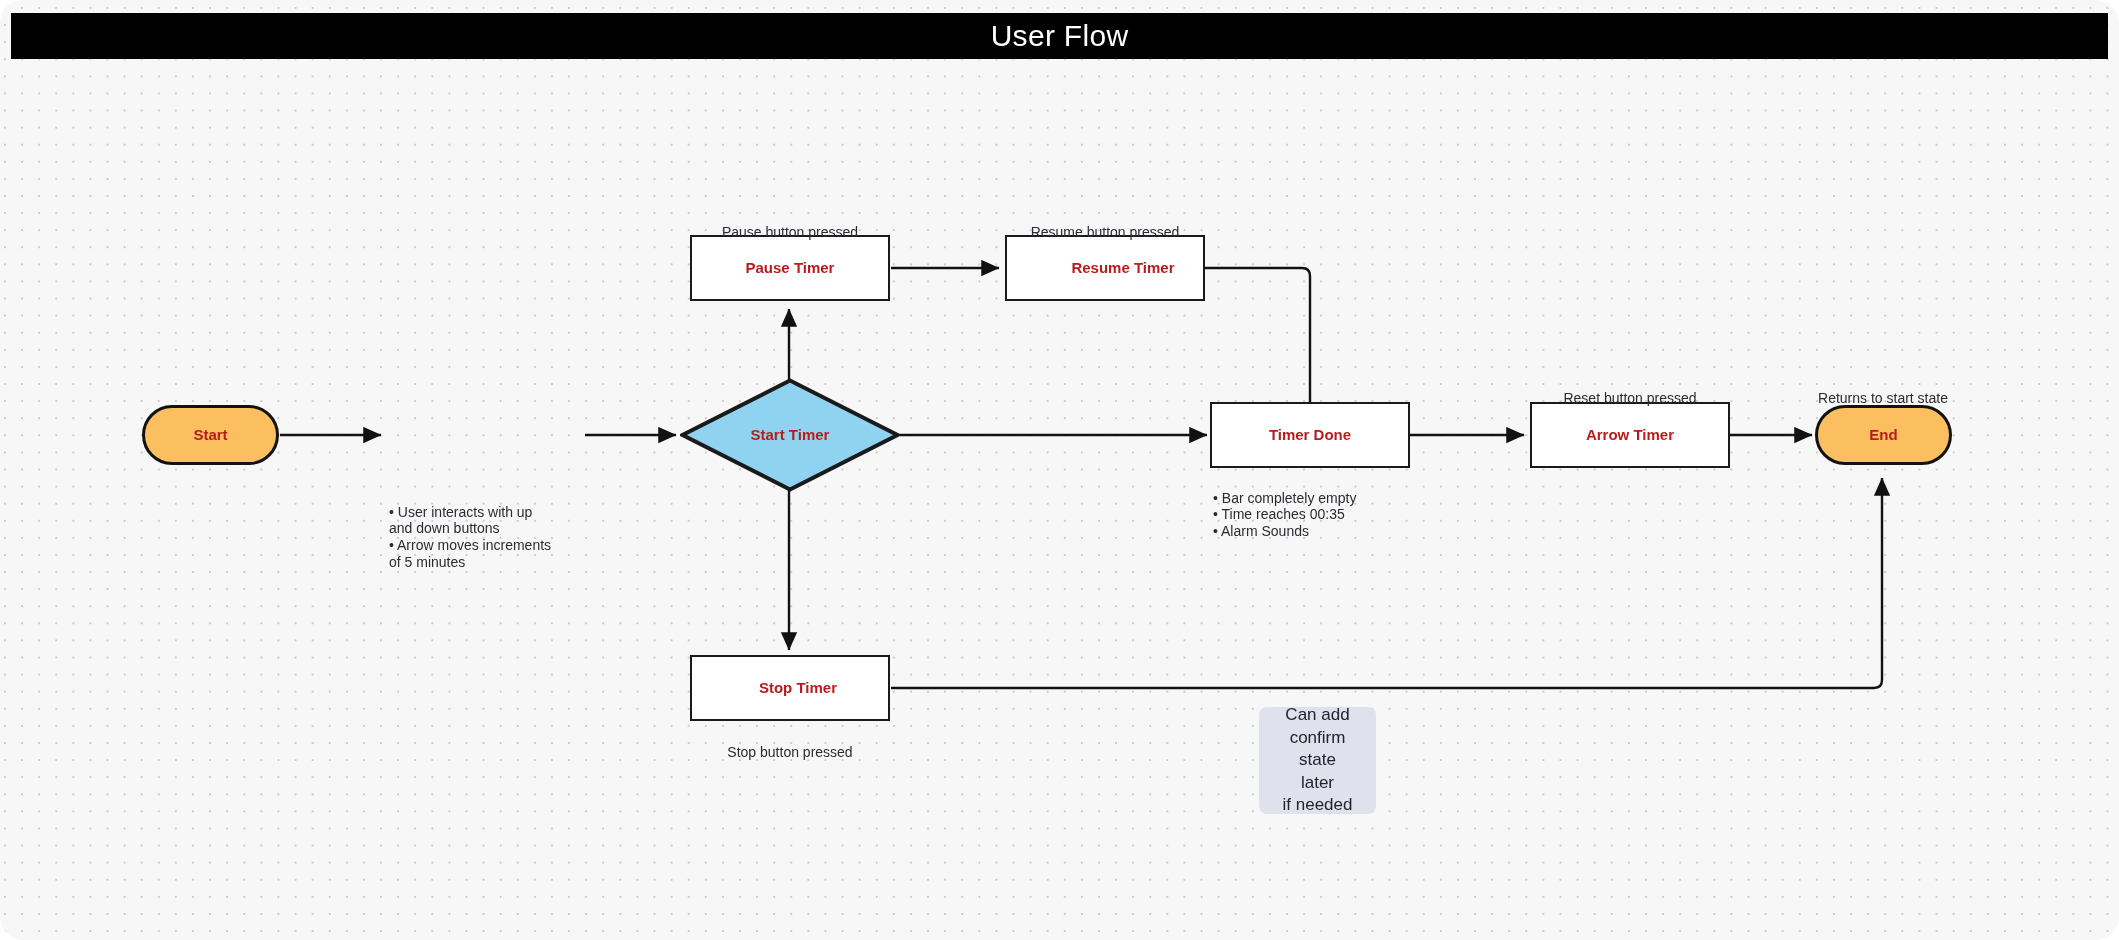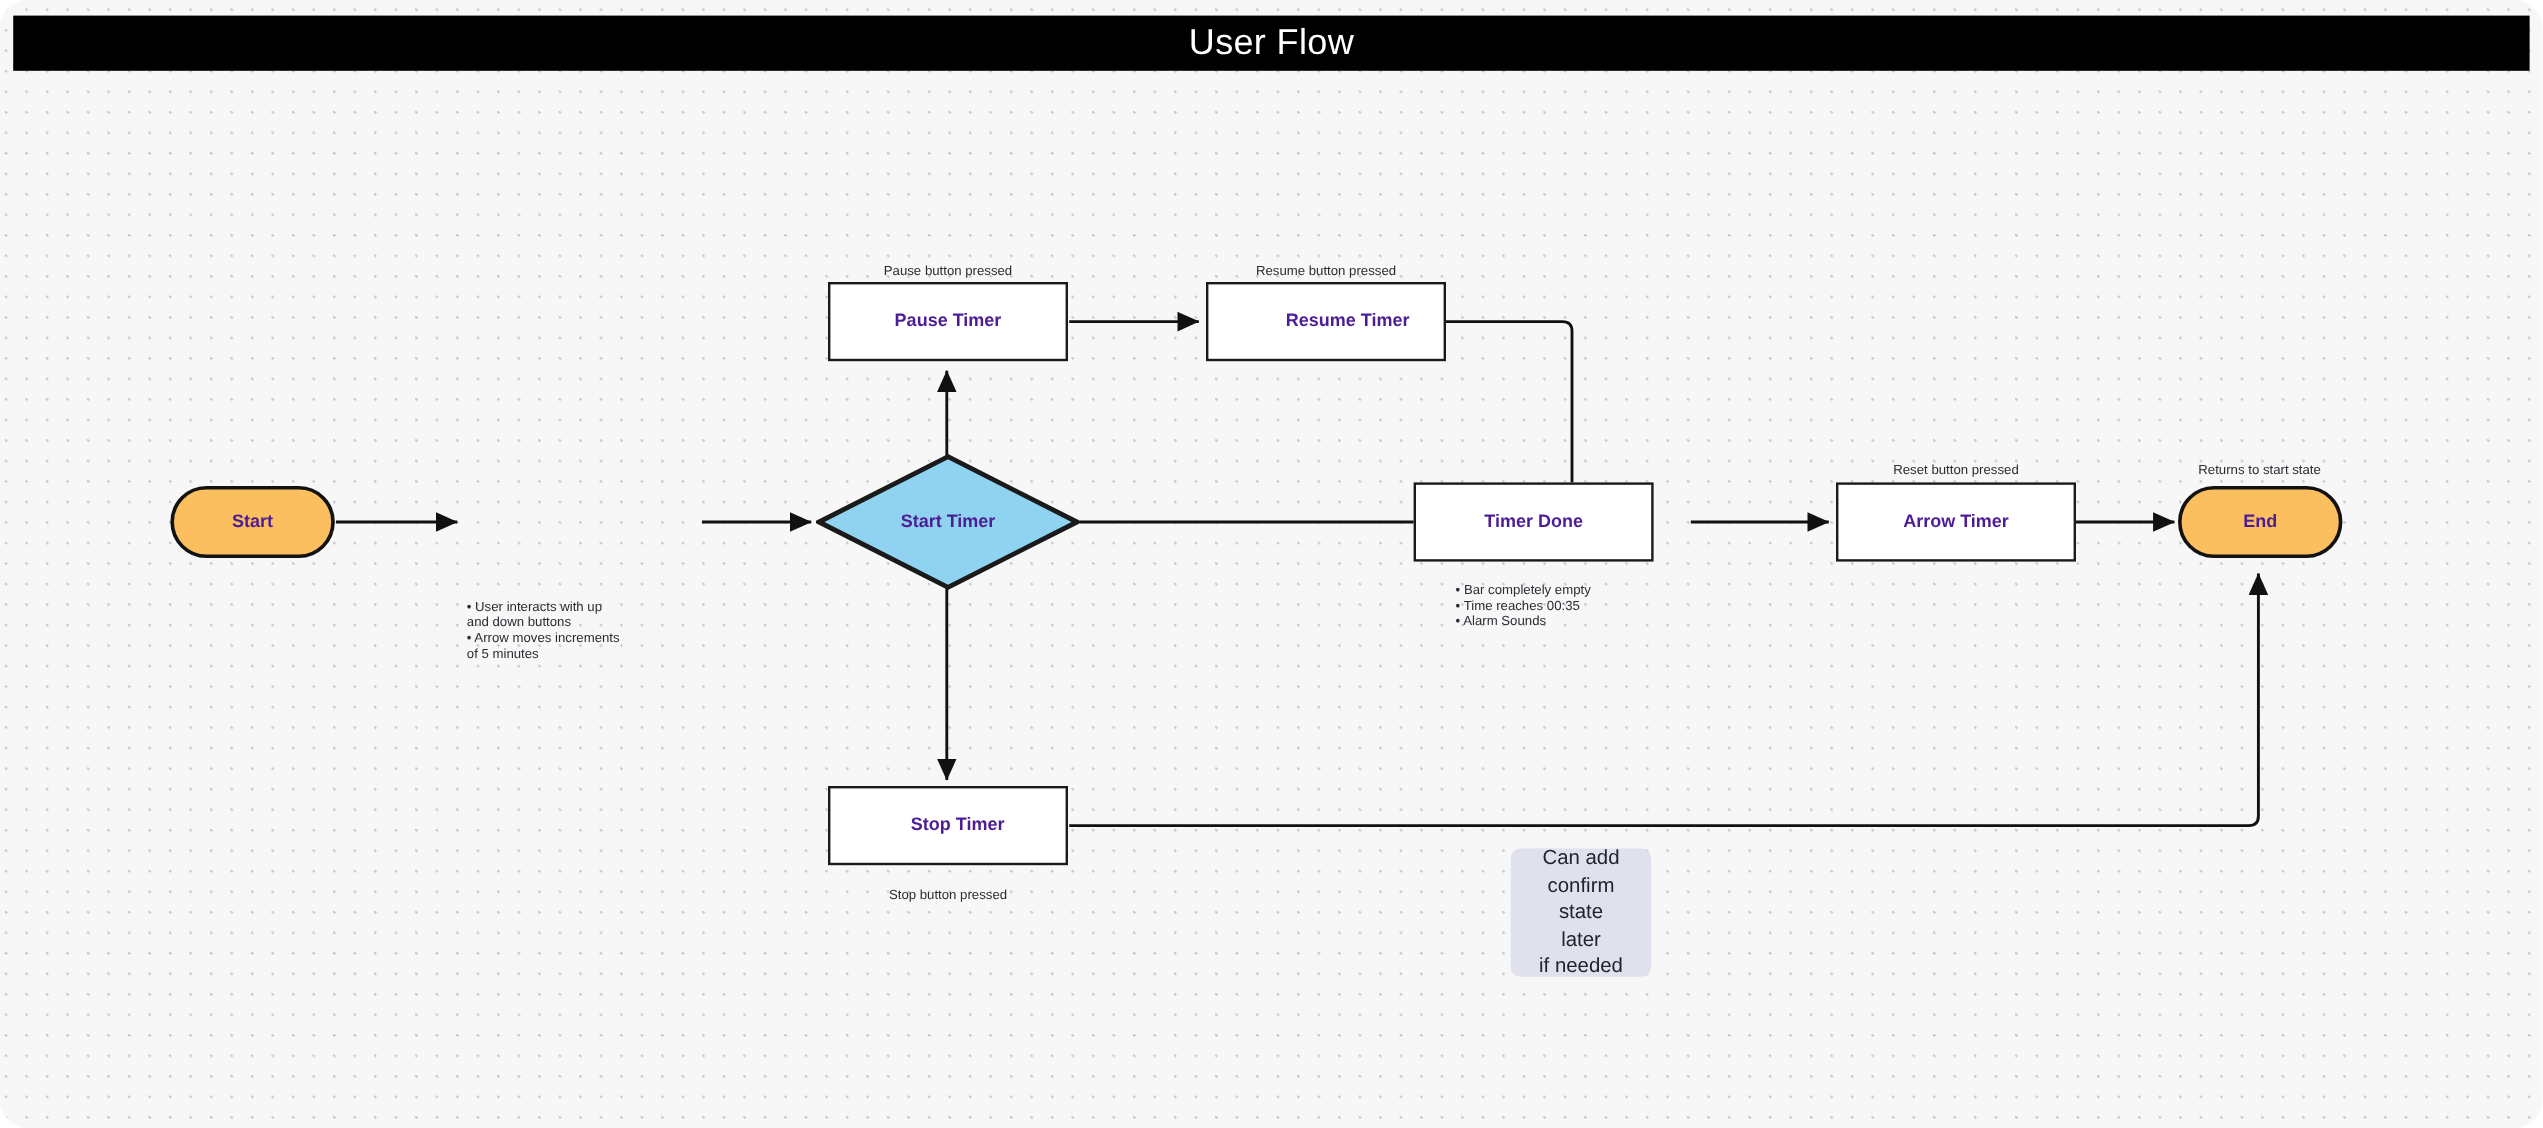--- a/index.html
+++ b/index.html
@@ -72,21 +72,21 @@
     position: absolute;
     box-sizing: border-box;
     display: flex;
     align-items: center;
     justify-content: center;
     text-align: center;
   }
   .node-label {
     font-size: 15px;
     font-weight: bold;
-    color: #4c1d95;
+    color: #b91c1c;
     line-height: 1.28;
     font-family: "Liberation Sans", sans-serif;
   }
 
   .node-process {
     background: #ffffff;
     border: 2.5px solid #1a1a1a;
   }
 
   .node-terminal {
@@ -107,21 +107,21 @@
     height: 100%;
   }
   .node-decision .node-label {
     position: relative;
     z-index: 2;
   }
 
   
   .annotation {
     position: absolute;
-    font-size: 11px;
+    font-size: 14px;
     color: #2b2b33;
     line-height: 1.19;
     font-family: "Liberation Sans", sans-serif;
     white-space: pre-line;
   }
   .annotation.center {
     text-align: center;
   }
 
   
@@ -196,21 +196,21 @@
   </div>
 
   <div class="node node-process" style="left:690px; top:235px; width:200px; height:66px;">
     <span class="node-label">Pause Timer</span>
   </div>
 
   <div class="node node-process" style="left:1005px; top:235px; width:200px; height:66px;padding-left:36px;">
     <span class="node-label">Resume Timer</span>
   </div>
 
-  <div class="node node-process" style="left:1178px; top:402px; width:200px; height:66px;">
+  <div class="node node-process" style="left:1210px; top:402px; width:200px; height:66px;">
     <span class="node-label">Timer Done</span>
   </div>
 
   <div class="node node-process" style="left:1530px; top:402px; width:200px; height:66px;">
     <span class="node-label">Arrow Timer</span>
   </div>
 
   <div class="node node-process" style="left:690px; top:655px; width:200px; height:66px;padding-left:16px;">
     <span class="node-label">Stop Timer</span>
   </div>

